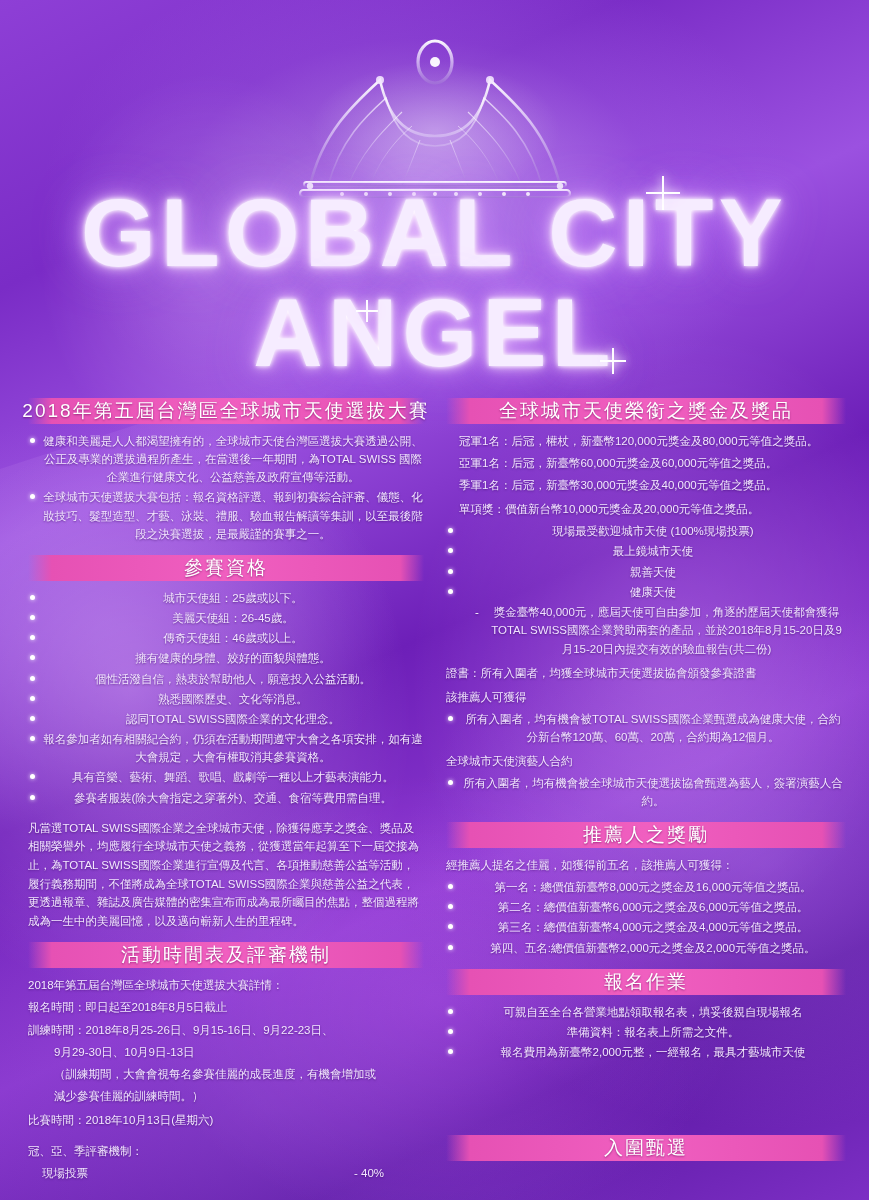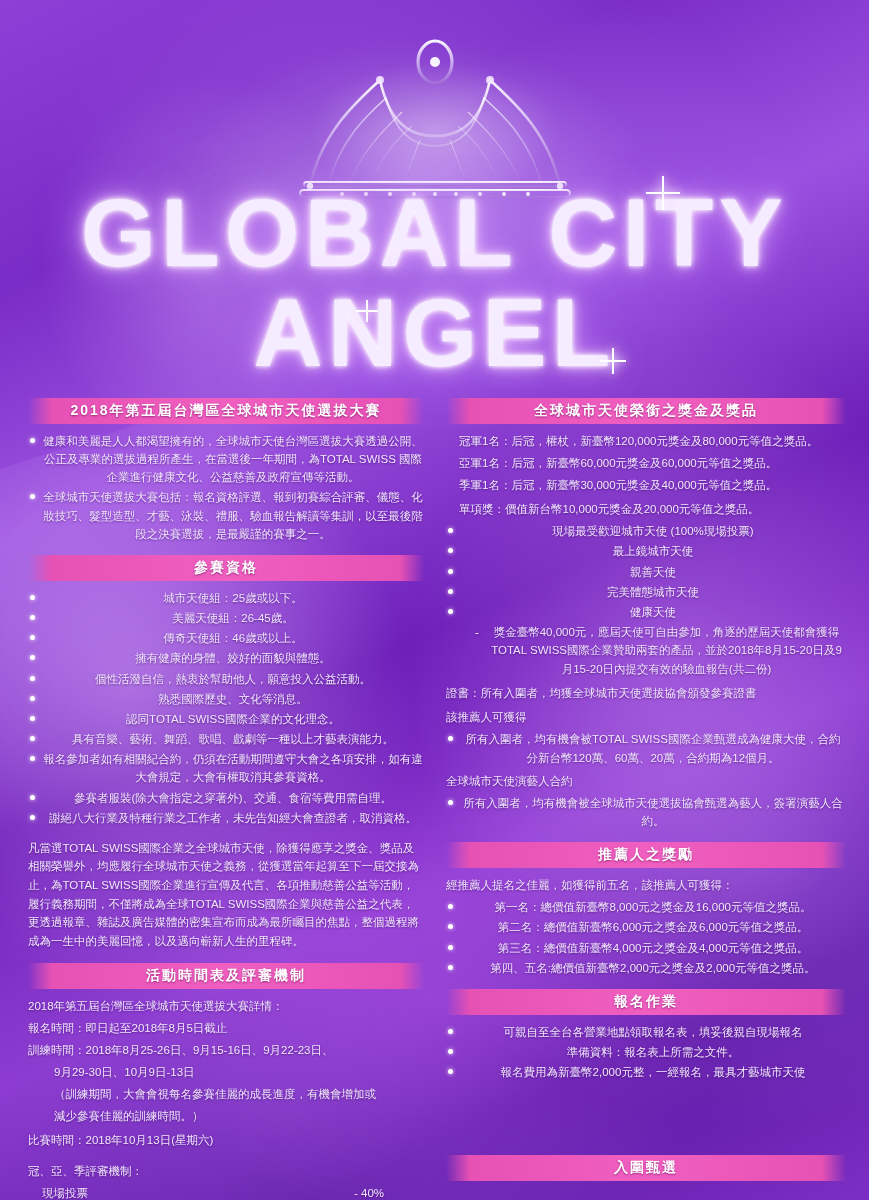--- a/index.html
+++ b/index.html
@@ -70,21 +70,21 @@
   .col.right { left: 446px; width: 400px; }
 
   .band {
     position: relative;
     height: 26px;
     margin-bottom: 8px;
     background: linear-gradient(90deg, rgba(236,72,153,0.0) 0%, #e651b4 6%, #f05fc0 50%, #e651b4 94%, rgba(236,72,153,0.0) 100%);
     display:flex; align-items:center; justify-content:center;
   }
   .band .band-text {
-    color:#ffffff; font-size:14px; font-weight:700; letter-spacing:2px;
+    color:#ffffff; font-size:19px; font-weight:400; letter-spacing:2px;
     text-shadow: 0 1px 2px rgba(90,0,80,0.55);
     white-space: nowrap;
   }
 
   .blk { margin-bottom: 12px; }
   .txt {
     color:#f3e7ff; font-size:11.5px; line-height:1.62;
     text-shadow: 0 1px 2px rgba(50,0,90,0.55);
   }
   ul.bul { list-style:none; }
@@ -205,24 +205,23 @@
           <span class="band-text">參賽資格</span>
         </div>
         <ul class="bul">
           <li>城市天使組：25歲或以下。</li>
           <li>美麗天使組：26-45歲。</li>
           <li>傳奇天使組：46歲或以上。</li>
           <li>擁有健康的身體、姣好的面貌與體態。</li>
           <li>個性活潑自信，熱衷於幫助他人，願意投入公益活動。</li>
           <li>熟悉國際歷史、文化等消息。</li>
           <li>認同TOTAL SWISS國際企業的文化理念。</li>
+          <li>報名參加者如有相關紀合約，仍須在活動期間遵守大會之各項安排，如有違大會規定，大會有權取消其參賽資格。</li>
           <li>具有音樂、藝術、舞蹈、歌唱、戲劇等一種以上才藝表演能力。</li>
-          <li>報名參加者如有相關紀合約，仍須在活動期間遵守大會之各項安排，如有違大會規定，大會有權取消其參賽資格。</li>
           <li>參賽者服裝(除大會指定之穿著外)、交通、食宿等費用需自理。</li>
-          <li>謝絕八大行業及特種行業之工作者，未先告知經大會查證者，取消資格。</li>
         </ul>
       </div>
 
       <div class="blk">
         <div class="txt">凡當選TOTAL SWISS國際企業之全球城市天使，除獲得應享之獎金、獎品及相關榮譽外，均應履行全球城市天使之義務，從獲選當年起算至下一屆交接為止，為TOTAL SWISS國際企業進行宣傳及代言、各項推動慈善公益等活動，履行義務期間，不僅將成為全球TOTAL SWISS國際企業與慈善公益之代表，更透過報章、雜誌及廣告媒體的密集宣布而成為最所矚目的焦點，整個過程將成為一生中的美麗回憶，以及邁向嶄新人生的里程碑。</div>
       </div>
 
       <div class="blk">
         <div class="band">
           <span class="band-text">活動時間表及評審機制</span>
@@ -263,21 +262,20 @@
           <span class="band-text">全球城市天使榮銜之獎金及獎品</span>
         </div>
         <div class="p pad2">冠軍1名：后冠，權杖，新臺幣120,000元獎金及80,000元等值之獎品。</div>
         <div class="p pad2">亞軍1名：后冠，新臺幣60,000元獎金及60,000元等值之獎品。</div>
         <div class="p pad2">季軍1名：后冠，新臺幣30,000元獎金及40,000元等值之獎品。</div>
         <div class="p pad2" style="margin-top:5px;">單項獎：價值新台幣10,000元獎金及20,000元等值之獎品。</div>
         <ul class="bul">
           <li>現場最受歡迎城市天使 (100%現場投票)</li>
           <li>最上鏡城市天使</li>
           <li>親善天使</li>
-          <li>完美體態城市天使</li>
           <li>健康天使
             <ul class="sub">
               <li>獎金臺幣40,000元，應屆天使可自由參加，角逐的歷屆天使都會獲得TOTAL SWISS國際企業贊助兩套的產品，並於2018年8月15-20日及9月15-20日內提交有效的驗血報告(共二份)</li>
             </ul>
           </li>
         </ul>
         <div class="p" style="margin-top:6px;">證書：所有入圍者，均獲全球城市天使選拔協會頒發參賽證書</div>
         <div class="p" style="margin-top:5px;">該推薦人可獲得</div>
         <ul class="bul">
           <li>所有入圍者，均有機會被TOTAL SWISS國際企業甄選成為健康大使，合約分新台幣120萬、60萬、20萬，合約期為12個月。</li>

